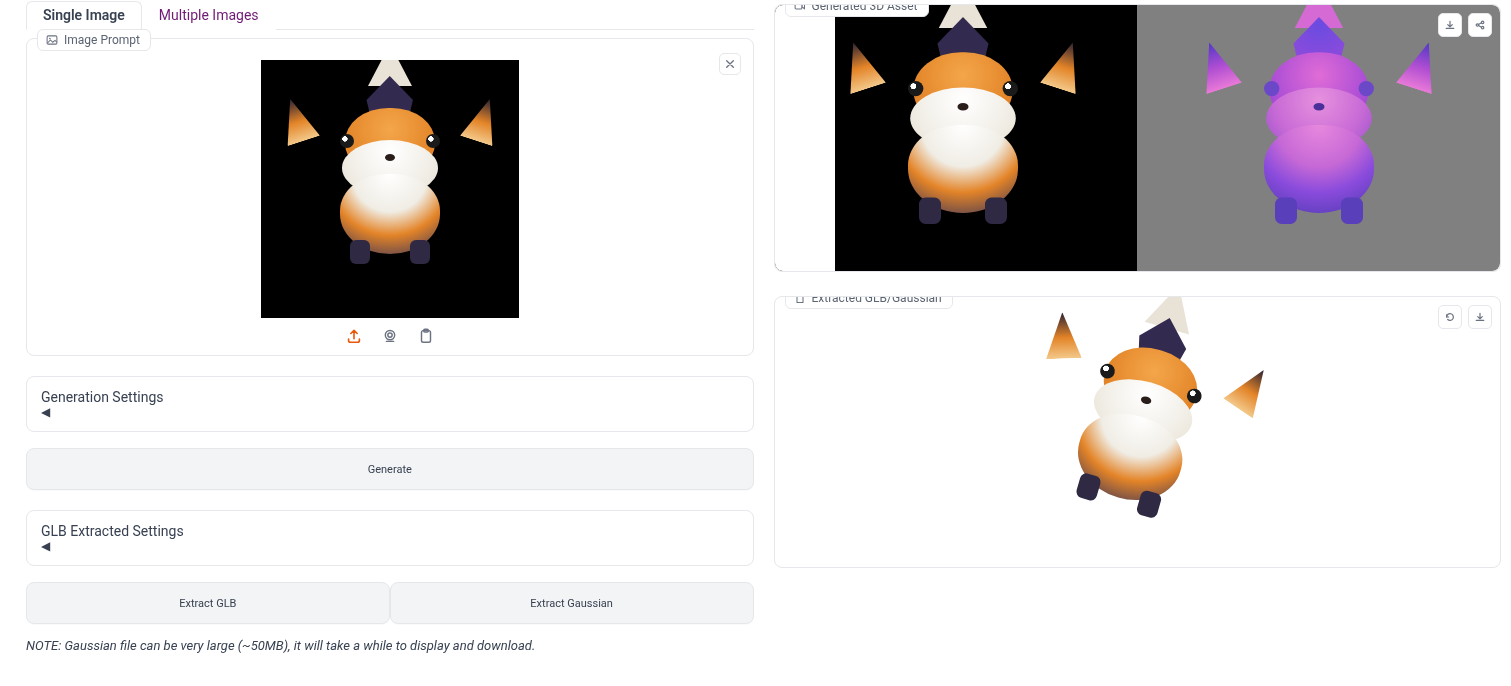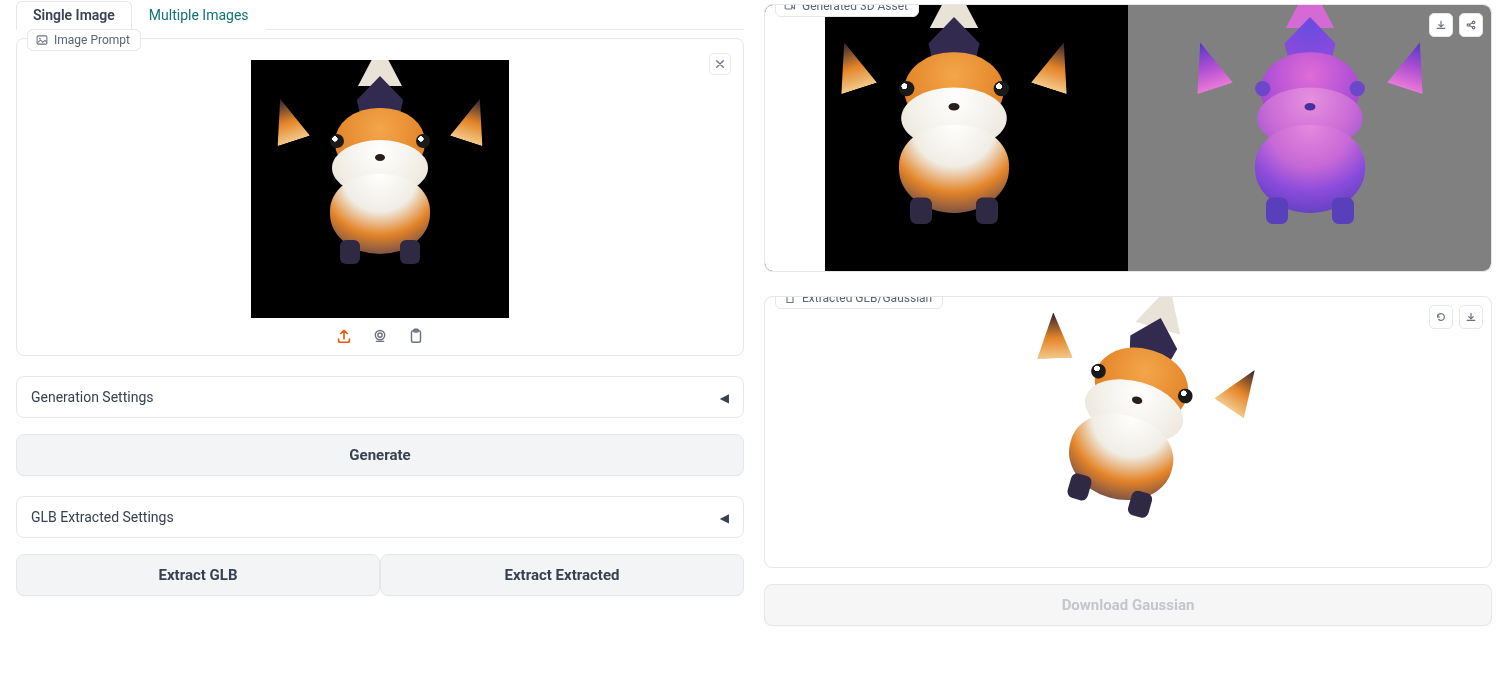--- a/index.html
+++ b/index.html
@@ -8,32 +8,33 @@
     background: #ffffff;
     width: 1511px;
     height: 686px;
     overflow: hidden;
     color: #1f2937;
     font-size: 14px;
   }
   .app {
     display: flex;
     gap: 20px;
-    padding: 0 16px;
+    padding: 0 10px;
     height: 100%;
+    margin-left: 16px;
   }
   .left-col { width: 728px; display: flex; flex-direction: column; }
   .right-col { width: 728px; display: flex; flex-direction: column; }
 
   
   .tabs { display: flex; border-bottom: 1px solid #e5e7eb; height: 30px; }
   .tab {
     padding: 5px 16px 8px 16px;
     font-size: 14px;
-    color: #0f766e;
+    color: #701a75;
     cursor: pointer;
     border: 1px solid transparent;
     border-bottom: none;
     border-radius: 6px 6px 0 0;
     position: relative;
     top: 1px;
     background: #fff;
   }
   .tab.active {
     color: #374151;
@@ -117,44 +118,45 @@
     align-items: center;
     margin-top: 8px;
     color: #6b7280;
   }
   .img-toolbar .ico { width: 18px; height: 18px; display:flex; align-items:center; justify-content:center; cursor:pointer; }
   .img-toolbar .ico.upload { color: #ea580c; }
 
   
   .collapse-row {
     display: flex;
-    align-items: flex-end;
+    align-items: flex-start;
     justify-content: space-between;
     border: 1px solid #e5e7eb;
     border-radius: 8px;
     padding: 12px 14px;
     margin-top: 20px;
     cursor: pointer;
     font-size: 14px;
     color: #374151;
+    flex-direction: column;
   }
   .collapse-row .caret { color: #374151; font-size: 12px; }
 
   
   .btn {
     display: flex;
     align-items: center;
     justify-content: center;
     height: 42px;
     border-radius: 8px;
     border: 1px solid #e5e7eb;
     background: #f3f4f6;
     color: #374151;
-    font-weight: 700;
-    font-size: 15px;
+    font-weight: 400;
+    font-size: 11px;
     cursor: pointer;
     box-shadow: 0 1px 0 rgba(0,0,0,0.02);
   }
   .btn.full { width: 100%; margin-top: 16px; }
   .btn-row { display: flex; gap: 0; margin-top: 16px; }
   .btn-row .btn { flex: 1; }
   .btn.disabled { color: #c3c6cc; cursor: default; background: #f6f6f7; }
 
   .note {
     font-style: italic;
@@ -361,23 +363,24 @@
 
     <div class="btn full">Generate</div>
 
     <div class="collapse-row">
       <span>GLB Extracted Settings</span>
       <span class="caret">◀</span>
     </div>
 
     <div class="btn-row">
       <div class="btn">Extract GLB</div>
-      <div class="btn">Extract Extracted</div>
-    </div>
-
+      <div class="btn">Extract Gaussian</div>
+    </div>
+
+    <div class="note">NOTE: Gaussian file can be very large (~50MB), it will take a while to display and download.</div>
   </div>
 
   <div class="right-col">
     <div class="panel viewer-3d">
       <div class="panel-badge" style="z-index:3;">
         <span class="badge-icon">
           <svg viewBox="0 0 16 16" width="12" height="12" fill="none" stroke="#6b7280" stroke-width="1.4">
             <rect x="1.5" y="4" width="9" height="8" rx="1.5"></rect>
             <path d="M10.5 7 L14 4.5 V11.5 L10.5 9"></path>
           </svg>
@@ -478,17 +481,16 @@
             <div class="eyeR"></div>
             <div class="nose"></div>
           <div class="body"></div>
             <div class="legL"></div>
             <div class="legR"></div>
         </div>
       </div>
     </div>
 
     <div class="btn-row">
-      <div class="btn disabled">Download Gaussian</div>
     </div>
   </div>
 
 </div>
 
 </body></html>

